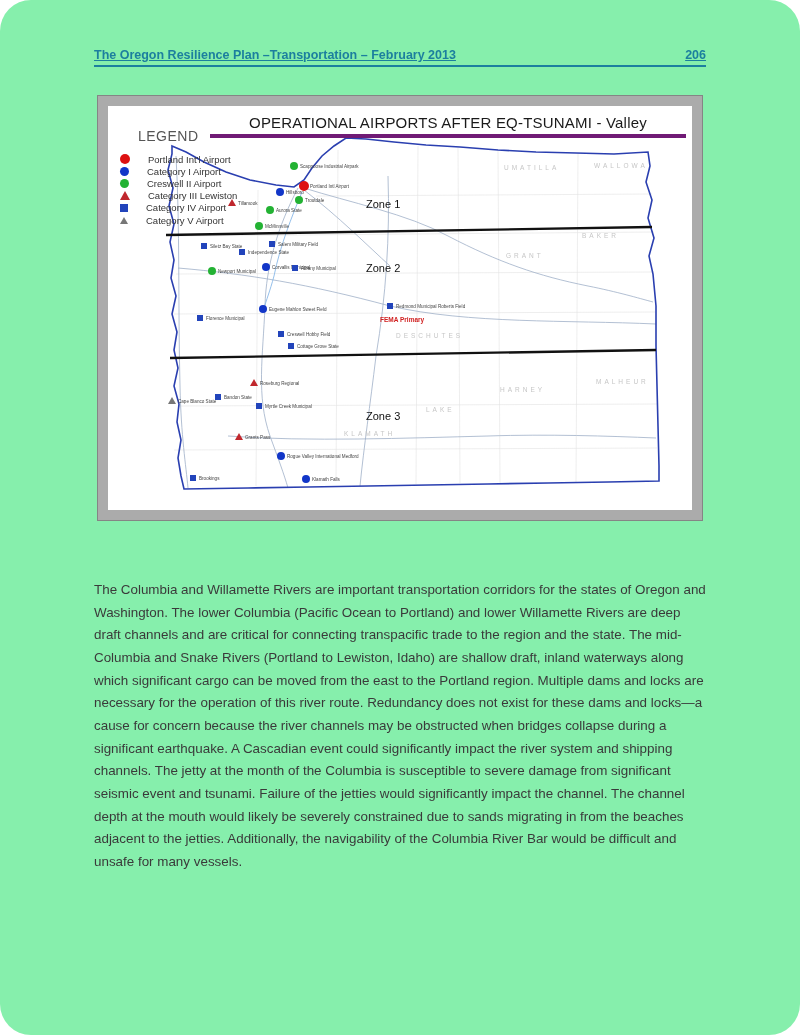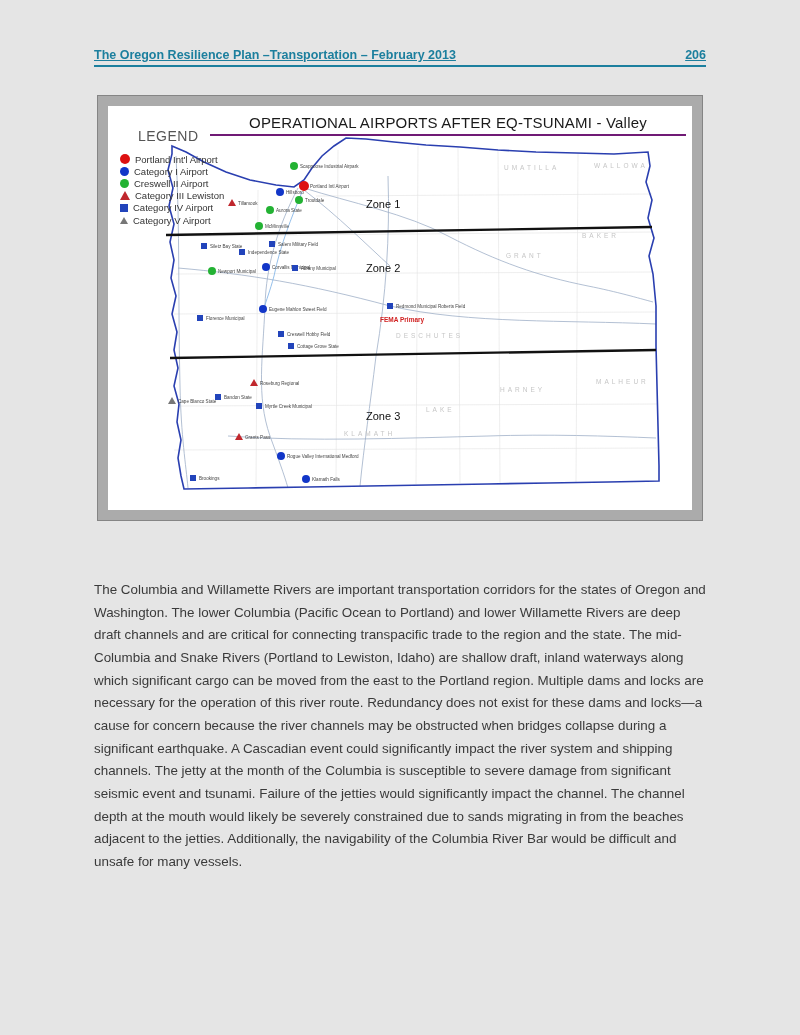--- a/index.html
+++ b/index.html
@@ -1,20 +1,20 @@
 <!DOCTYPE html>
 <html><head>
 <meta charset="utf-8">
 <style>
   * { margin:0; padding:0; box-sizing:border-box; }
   html,body { background:#ffffff; }
   body { font-family:"Liberation Sans", sans-serif; }
   .page {
     position:relative; width:800px; height:1035px; margin:0 auto;
-    background:#e5e5e5; overflow:hidden;
+    background:#86efac; overflow:hidden;border-radius:31px;
   }
   .doc-header {
     position:absolute; top:48px; left:94px; right:94px;
     display:flex; justify-content:space-between; align-items:flex-end;
     border-bottom:2px solid #1c7f9e; padding-bottom:3px;
   }
   .doc-header .hdr-title, .doc-header .hdr-page {
     color:#1c7f9e; font-size:12.5px; font-weight:bold; text-decoration:underline;
   }
   
@@ -24,29 +24,29 @@
   }
   .map-frame {
     width:100%; height:100%;
     border:10px solid #ababab;
     box-shadow:0 0 0 1px #858585, inset 0 0 0 1px #979797;
     background:#ffffff; position:relative;
   }
   .map-inner { position:absolute; inset:0; background:#ffffff; }
   .map-title-bar {
     position:absolute; top:8px; left:102px; right:6px;
-    text-align:center; border-bottom:2px solid #701a75; padding-bottom:3px;
+    text-align:center; border-bottom:4px solid #701a75; padding-bottom:3px;
     font-size:15px; color:#1a1a1a; letter-spacing:.2px; font-weight:500;
   }
   .legend {
     position:absolute; top:22px; left:12px; width:118px;
     font-size:9.5px; color:#333; line-height:1.18;
   }
   .legend-title { font-size:14px; color:#555; margin-left:18px; margin-bottom:9px; letter-spacing:.5px; }
-  .legend-item { display:flex; align-items:center; gap:5px; margin-bottom:1px; }
+  .legend-item { display:flex; align-items:center; gap:18px; margin-bottom:1px; }
   .sym { display:inline-block; width:10px; height:10px; flex:0 0 10px; position:relative; }
   .sym-pdx   { border-radius:50%; background:#dd1111; }
   .sym-cat1  { border-radius:50%; background:#1236c8; width:9px; height:9px; flex-basis:9px; }
   .sym-cat2  { border-radius:50%; background:#23b233; width:9px; height:9px; flex-basis:9px; }
   .sym-cat3  { width:0; height:0; flex-basis:10px; border-left:5px solid transparent; border-right:5px solid transparent; border-bottom:9px solid #c0272d; background:none; }
   .sym-cat4  { background:#2244bb; width:8px; height:8px; flex-basis:8px; }
   .sym-cat5  { width:0; height:0; flex-basis:8px; border-left:4px solid transparent; border-right:4px solid transparent; border-bottom:7px solid #777; background:none; }
   svg text { font-family:"Liberation Sans", sans-serif; }
   .zone-label { font-size:11px; fill:#111; }
   .fema-label { font-size:6.5px; fill:#d02020; font-weight:bold; }

